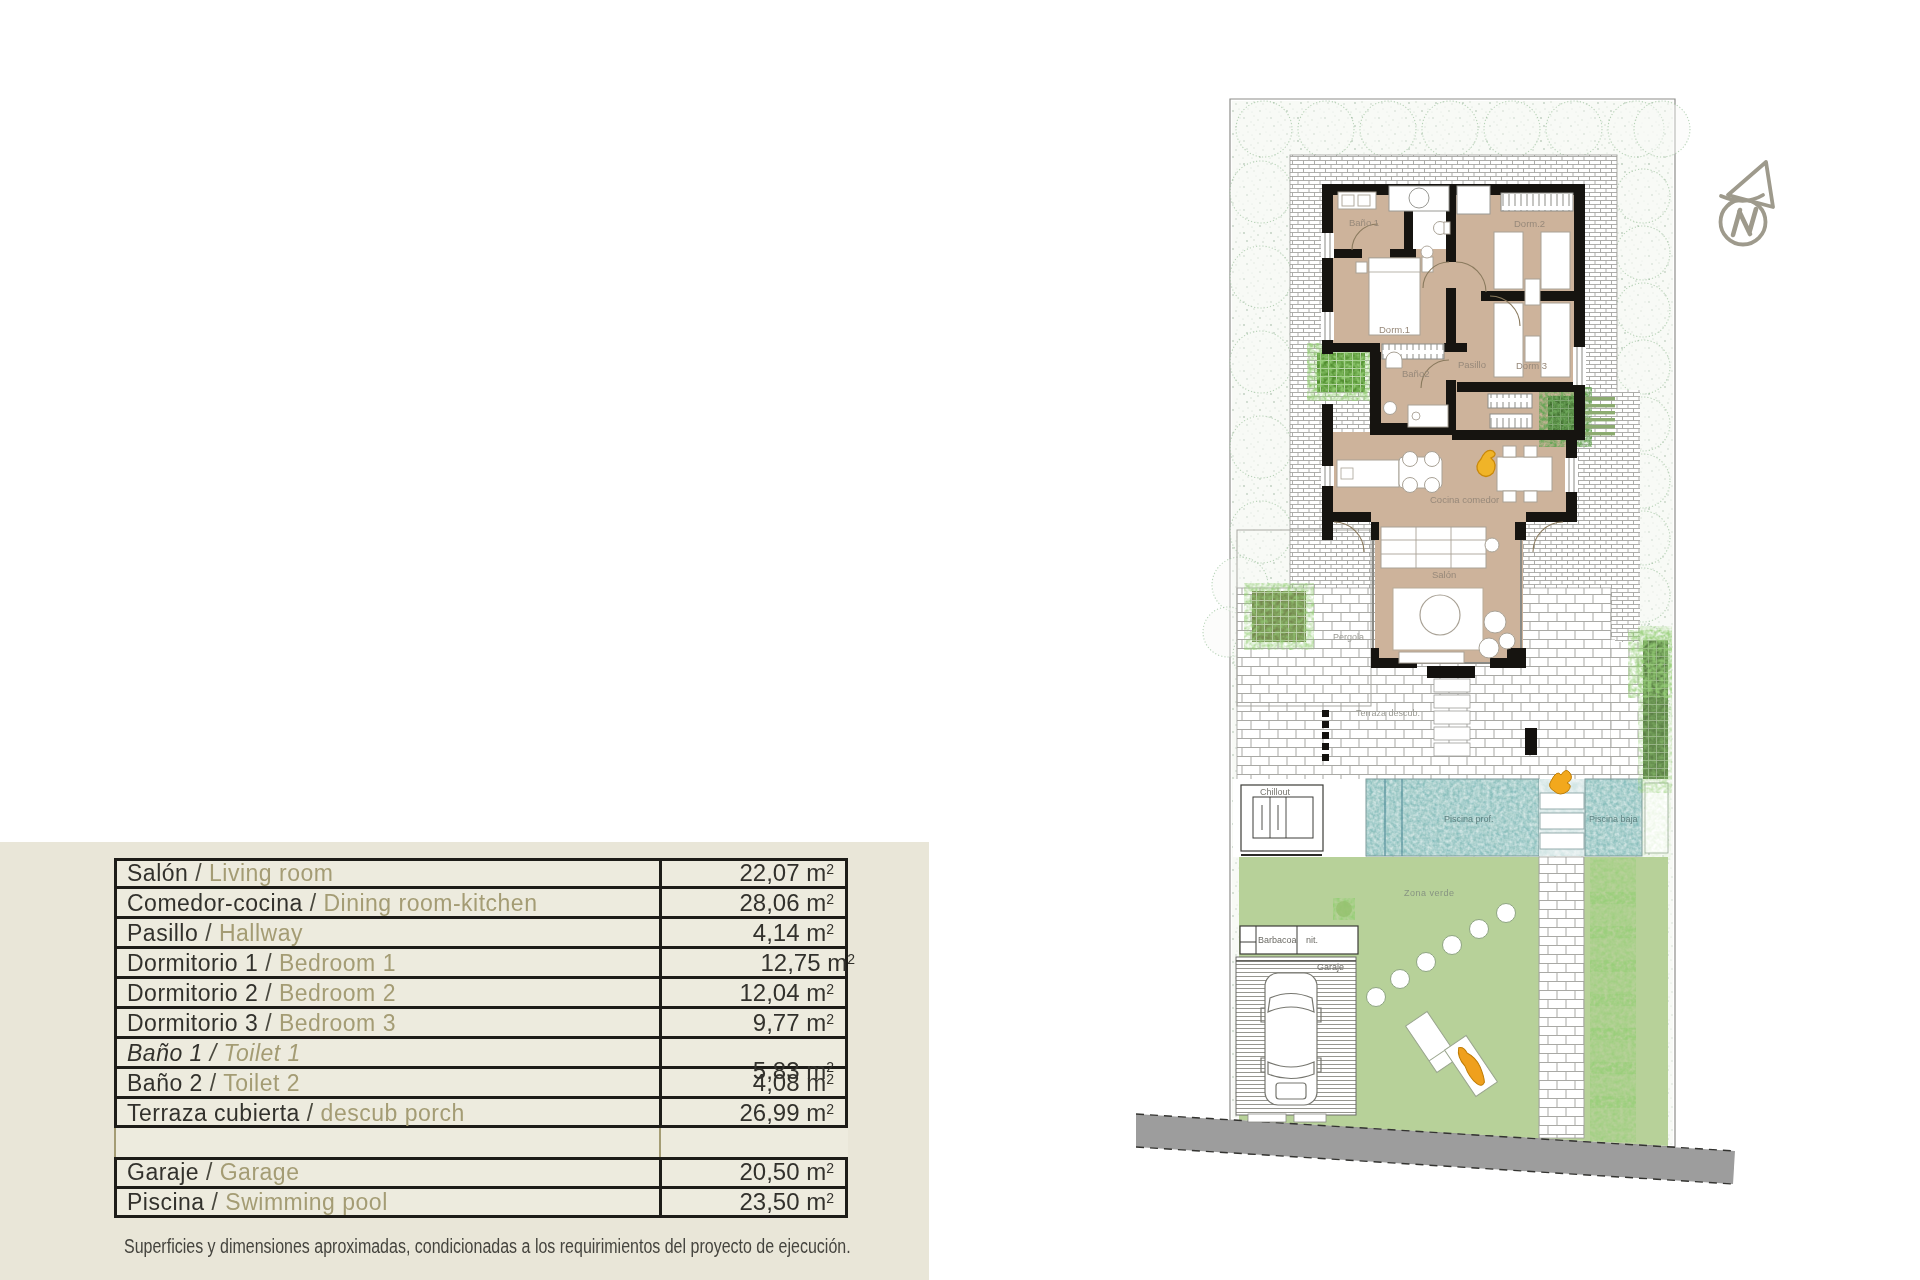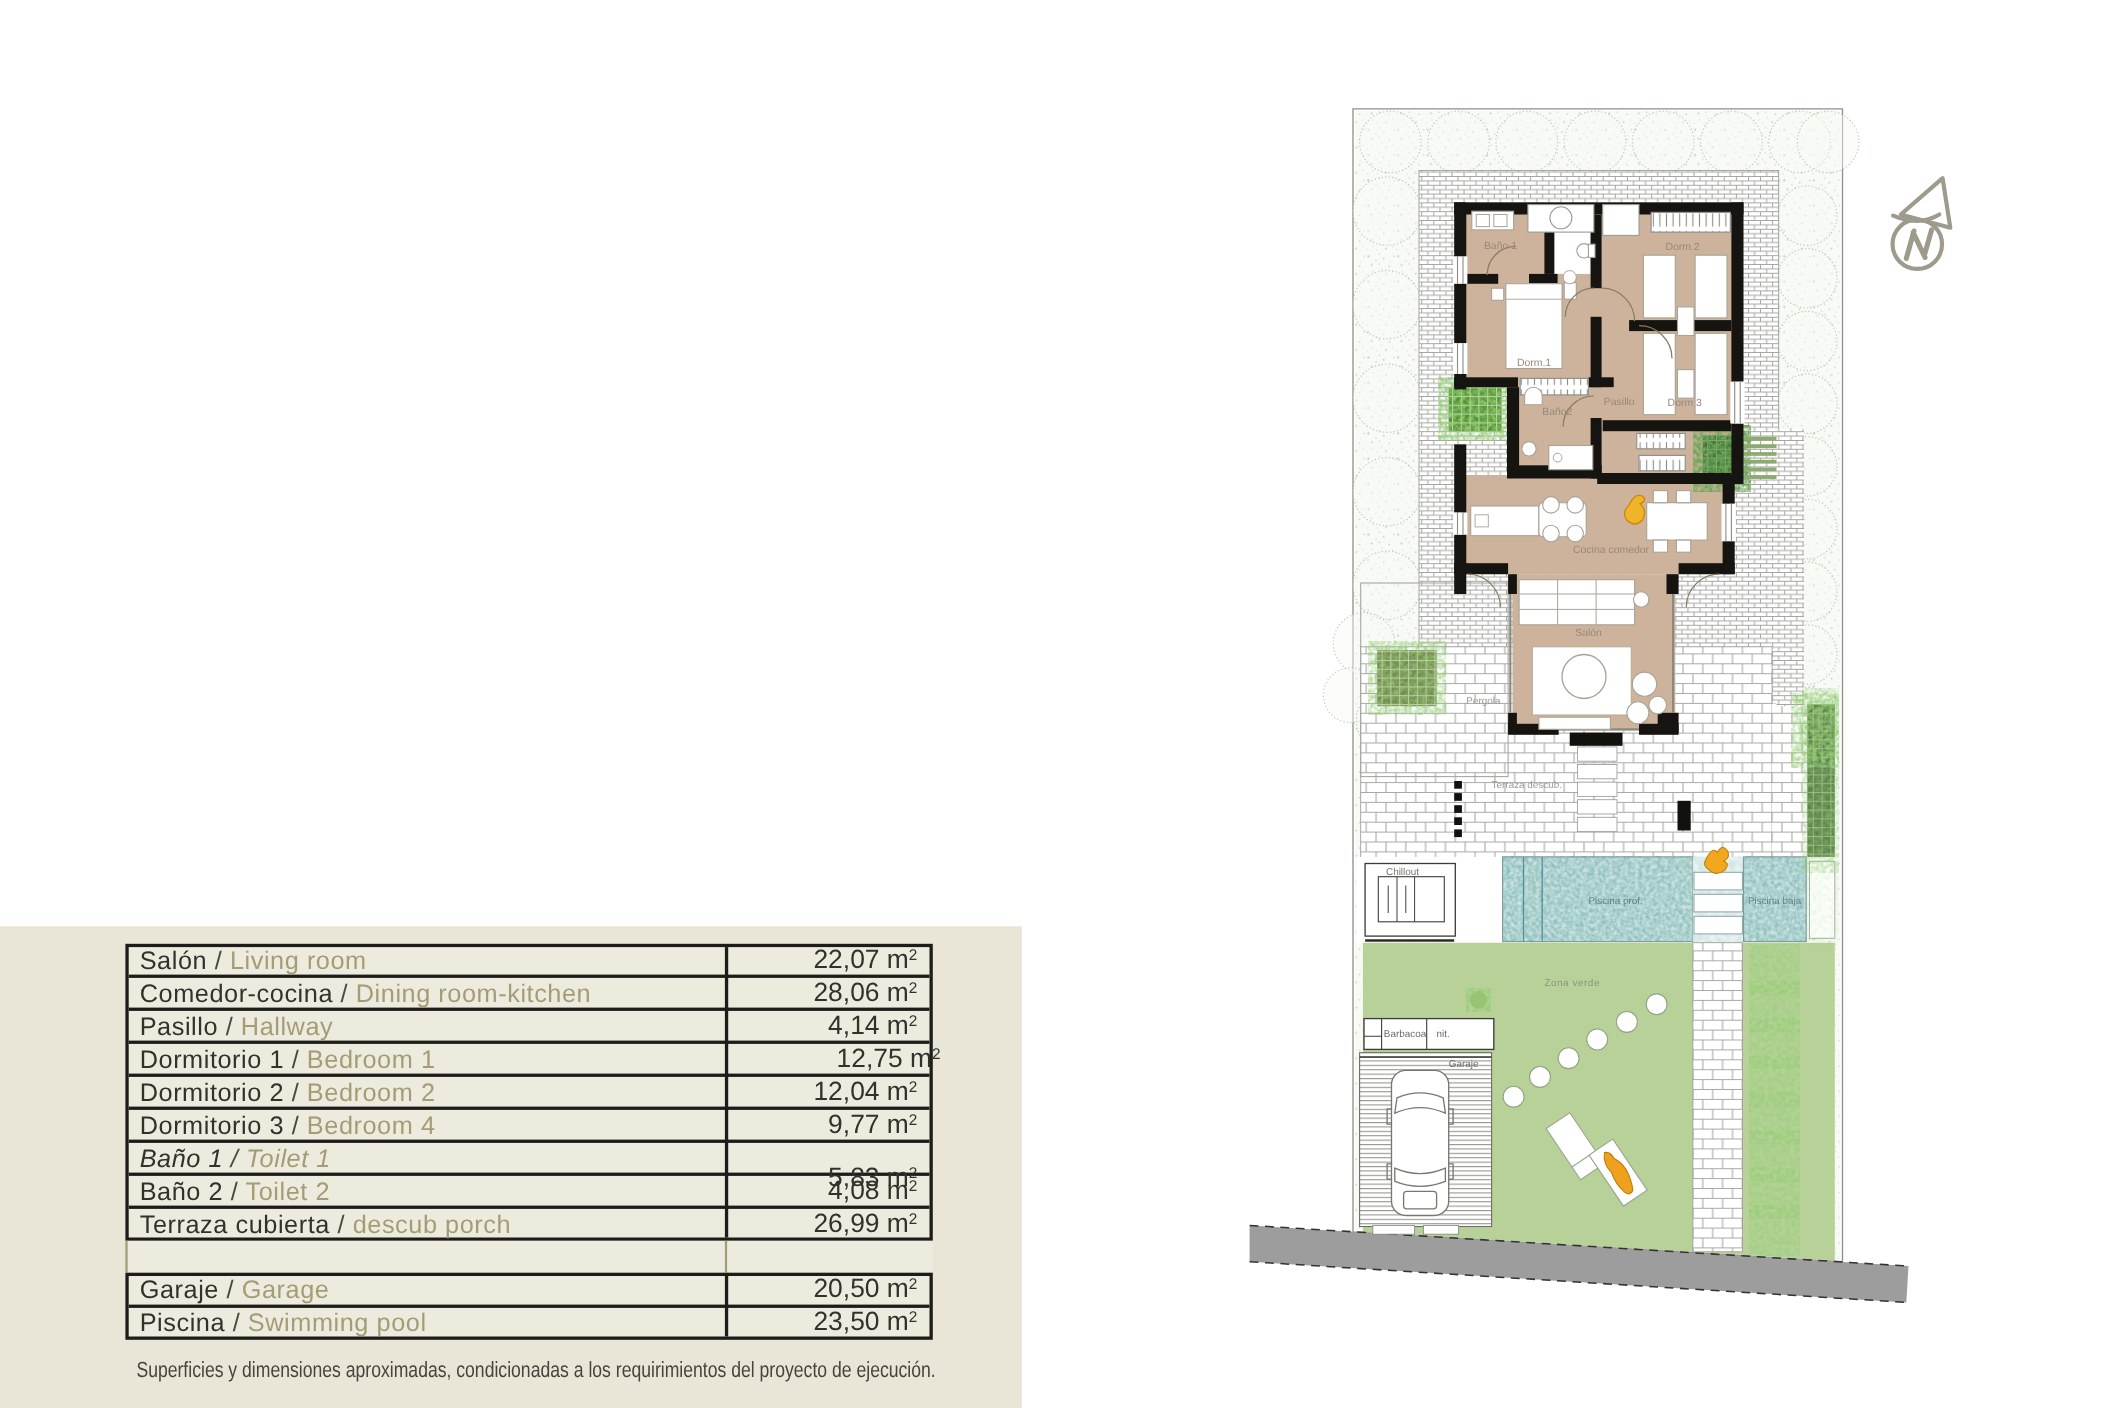--- a/index.html
+++ b/index.html
@@ -375,21 +375,21 @@
 <div class="rt" style="left:127px;top:858px;">Salón <span style="color:#4a493f">/</span> <span class="en">Living room</span></div>
 <div class="val" style="left:659px;top:858px;width:175px;">22,07&nbsp;m<sup>2</sup></div>
 <div class="rt" style="left:127px;top:888px;">Comedor-cocina <span style="color:#4a493f">/</span> <span class="en">Dining room-kitchen</span></div>
 <div class="val" style="left:659px;top:888px;width:175px;">28,06&nbsp;m<sup>2</sup></div>
 <div class="rt" style="left:127px;top:918px;">Pasillo <span style="color:#4a493f">/</span> <span class="en">Hallway</span></div>
 <div class="val" style="left:659px;top:918px;width:175px;">4,14&nbsp;m<sup>2</sup></div>
 <div class="rt" style="left:127px;top:948px;text-align:center;">Dormitorio 1 <span style="color:#4a493f">/</span> <span class="en">Bedroom 1</span></div>
 <div class="val" style="left:680px;top:948px;width:175px;">12,75&nbsp;m<sup>2</sup></div>
 <div class="rt" style="left:127px;top:978px;">Dormitorio 2 <span style="color:#4a493f">/</span> <span class="en">Bedroom 2</span></div>
 <div class="val" style="left:659px;top:978px;width:175px;">12,04&nbsp;m<sup>2</sup></div>
-<div class="rt" style="left:127px;top:1008px;">Dormitorio 3 <span style="color:#4a493f">/</span> <span class="en">Bedroom 4</span></div>
+<div class="rt" style="left:127px;top:1008px;">Dormitorio 3 <span style="color:#4a493f">/</span> <span class="en">Bedroom 3</span></div>
 <div class="val" style="left:659px;top:1008px;width:175px;">9,77&nbsp;m<sup>2</sup></div>
 <div class="rt" style="left:127px;top:1038px;font-style:italic;">Baño 1 <span style="color:#4a493f">/</span> <span class="en">Toilet 1</span></div>
 <div class="val" style="left:659px;top:1056px;width:175px;">5,83&nbsp;m<sup>2</sup></div>
 <div class="rt" style="left:127px;top:1068px;">Baño 2 <span style="color:#4a493f">/</span> <span class="en">Toilet 2</span></div>
 <div class="val" style="left:659px;top:1068px;width:175px;">4,08&nbsp;m<sup>2</sup></div>
 <div class="rt" style="left:127px;top:1098px;">Terraza cubierta <span style="color:#4a493f">/</span> <span class="en">descub porch</span></div>
 <div class="val" style="left:659px;top:1098px;width:175px;">26,99&nbsp;m<sup>2</sup></div>
 <div class="rt" style="left:127px;top:1157px;">Garaje <span style="color:#4a493f">/</span> <span class="en">Garage</span></div>
 <div class="val" style="left:659px;top:1157px;width:175px;">20,50&nbsp;m<sup>2</sup></div>
 <div class="rt" style="left:127px;top:1187px;">Piscina <span style="color:#4a493f">/</span> <span class="en">Swimming pool</span></div>

